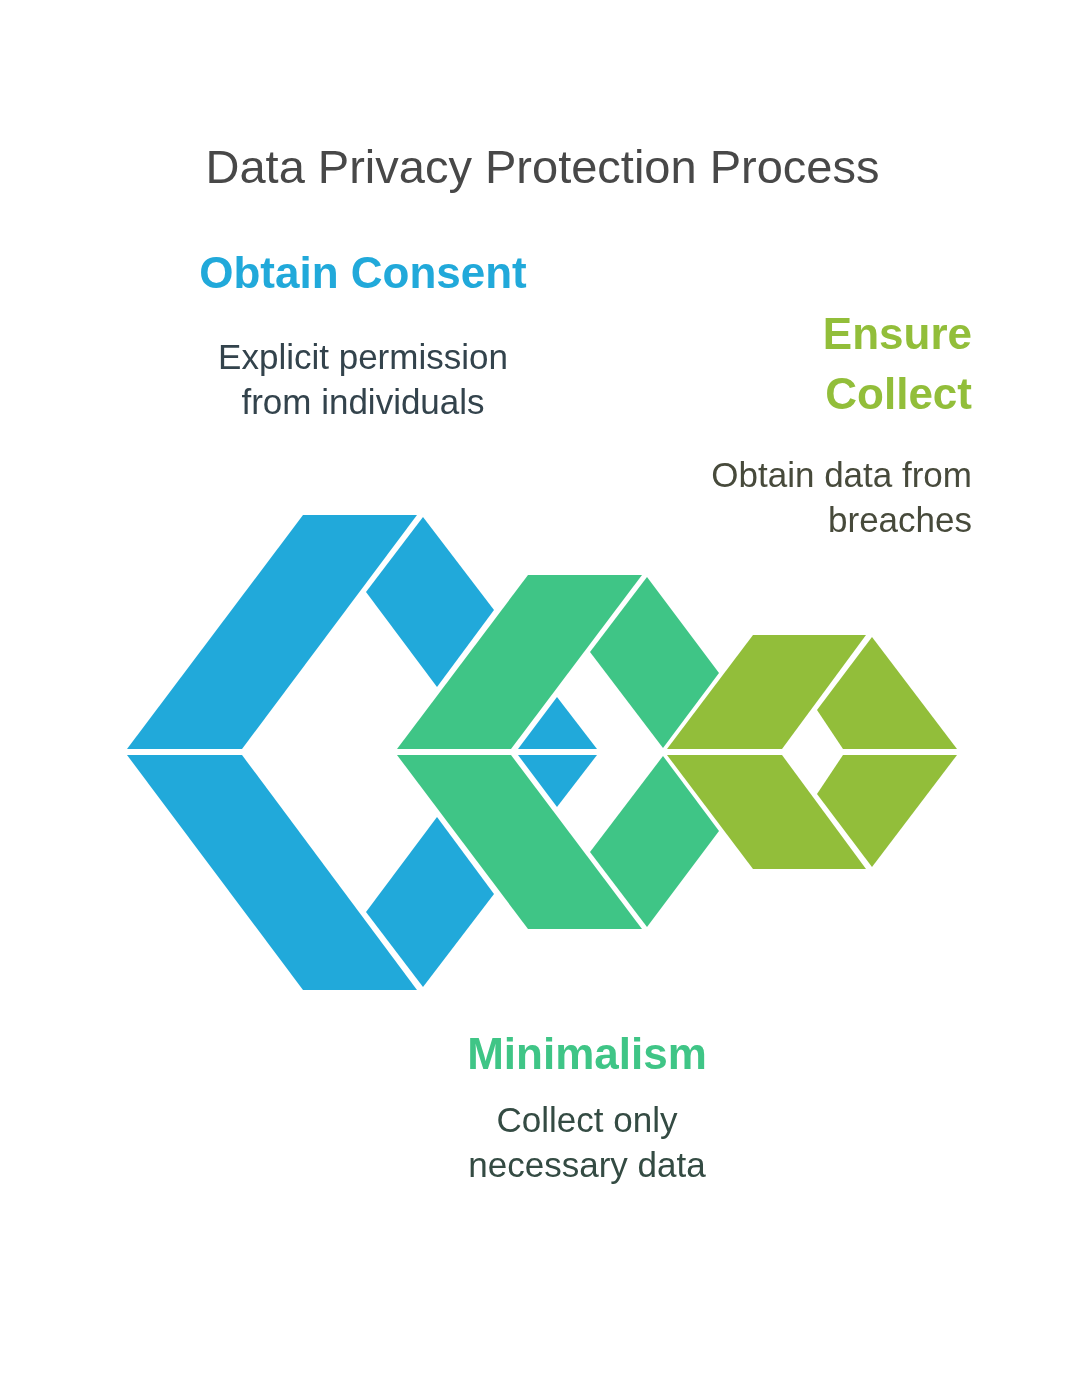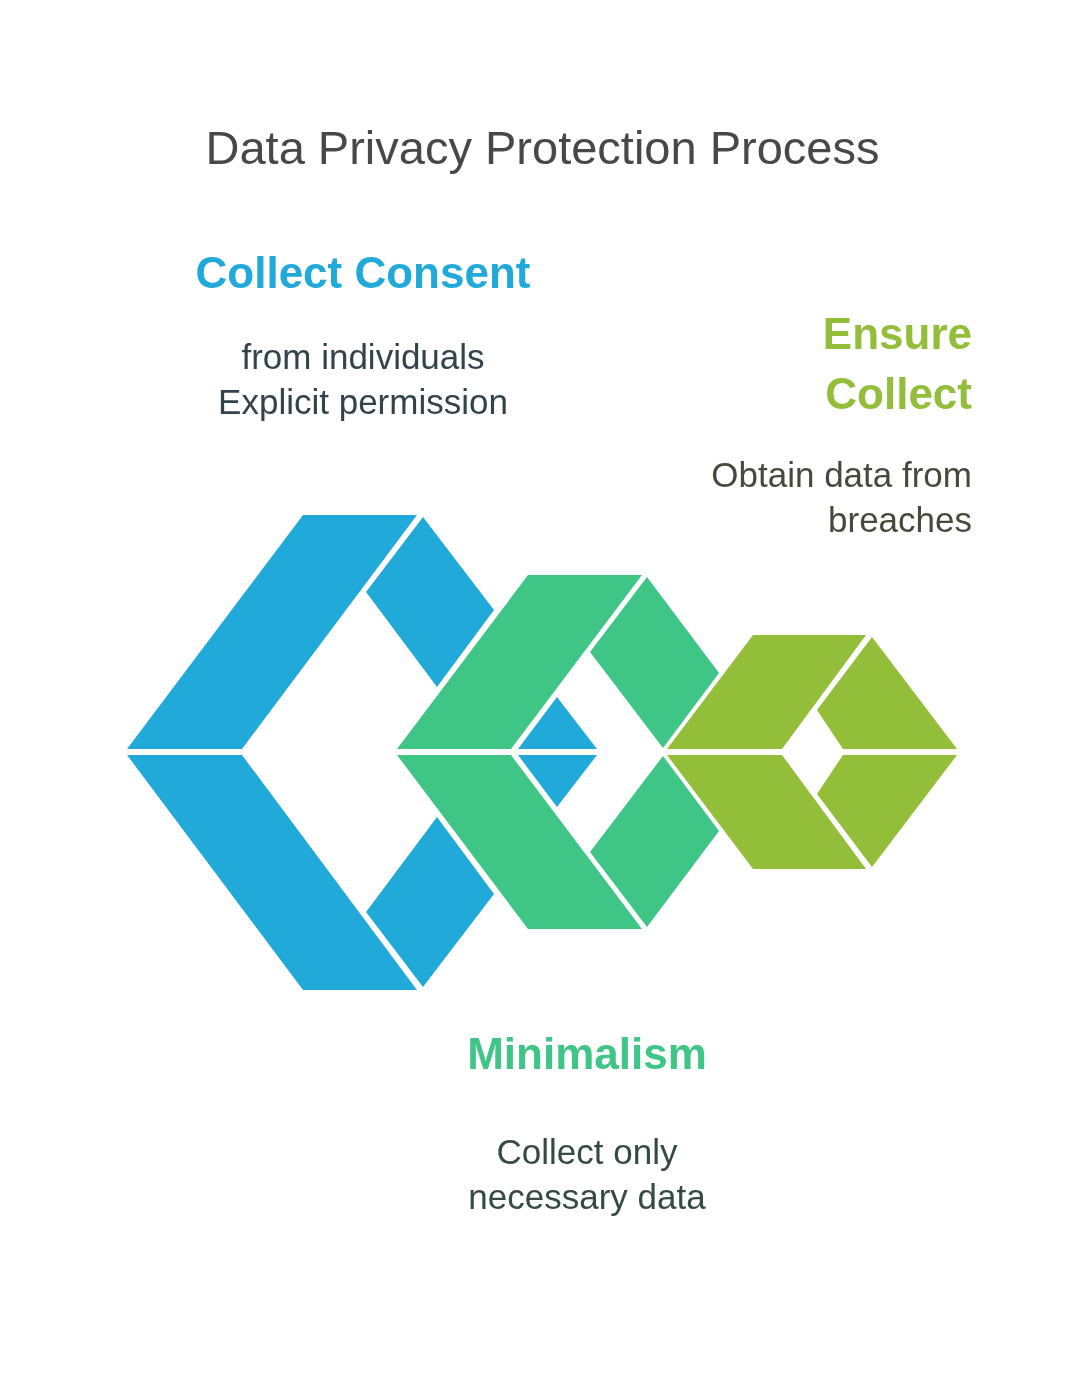--- a/index.html
+++ b/index.html
@@ -1,29 +1,29 @@
 <!DOCTYPE html>
 <html><head>
 <meta charset="utf-8">
 <style>
   html, body { margin: 0; padding: 0; background: #ffffff; }
   body { width: 1085px; height: 1385px; position: relative; overflow: hidden; font-family: "Liberation Sans", sans-serif; }
-  .title { position: absolute; left: 0; width: 1085px; top: 120px; text-align: center; font-size: 47px; color: #484848; font-family: "Liberation Sans", sans-serif; letter-spacing: 0px; }
+  .title { position: absolute; left: 0; width: 1085px; top: 139px; text-align: center; font-size: 47px; color: #484848; font-family: "Liberation Sans", sans-serif; letter-spacing: 0px; }
   .step { position: absolute; text-align: center; font-family: "Liberation Sans", sans-serif; }
   .step .heading { font-weight: bold; font-size: 44px; line-height: 58px; }
   .step .desc { font-size: 35px; line-height: 45px; margin-top: 0; }
   #consent { left: 163px; width: 400px; top: 244px; }
   #consent .heading { color: #21a9da; }
   #consent .desc { color: #33434c; margin-top: 32px; }
   #security { left: 617px; width: 355px; top: 304px; text-align: right; }
   #security .heading { color: #92be3a; line-height: 60px; }
   #security .desc { color: #474a3b; margin-top: 28px; }
   #minimal { left: 412px; width: 350px; top: 1024px; }
   #minimal .heading { color: #3fc586; line-height: 60px; }
-  #minimal .desc { color: #344b43; margin-top: 45px; }
+  #minimal .desc { color: #344b43; margin-top: 13px; }
   svg.diagram { position: absolute; left: 0; top: 0; }
 </style>
 </head>
 <body>
 
 <div class="title">Data Privacy Protection Process</div>
 
 <svg class="diagram" width="1085" height="1385" viewBox="0 0 1085 1385" xmlns="http://www.w3.org/2000/svg">
 
   <g fill="#21A9DA">
@@ -44,24 +44,24 @@
 
   <g fill="#92BE3A">
     <polygon points="667,749 753,635 866,635 782,749"></polygon>
     <polygon points="667,755 753,869 866,869 782,755"></polygon>
     <polygon points="872,637 957,749 843,749 817,710"></polygon>
     <polygon points="872,867 957,755 843,755 817,794"></polygon>
   </g>
 </svg>
 
 <div class="step" id="consent">
-  <div class="heading">Collect Consent</div>
+  <div class="heading">Obtain Consent</div>
   <div class="desc">
+    <div>Explicit permission</div>
     <div>from individuals</div>
-    <div>Explicit permission</div>
   </div>
 </div>
 
 <div class="step" id="security">
   <div class="heading">
     <div>Ensure</div>
     <div>Collect</div>
   </div>
   <div class="desc">
     <div>Obtain data from</div>

